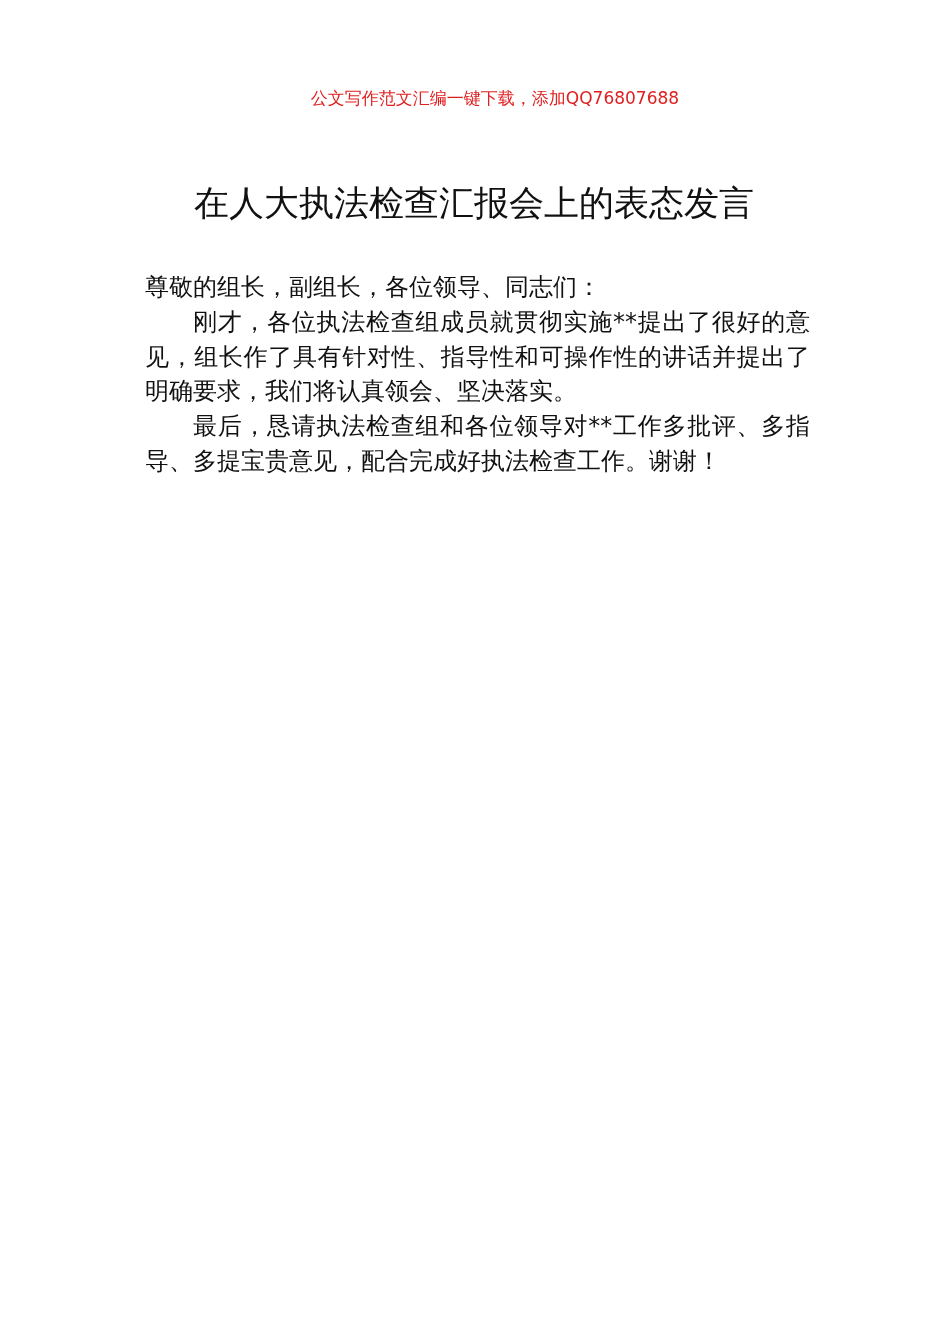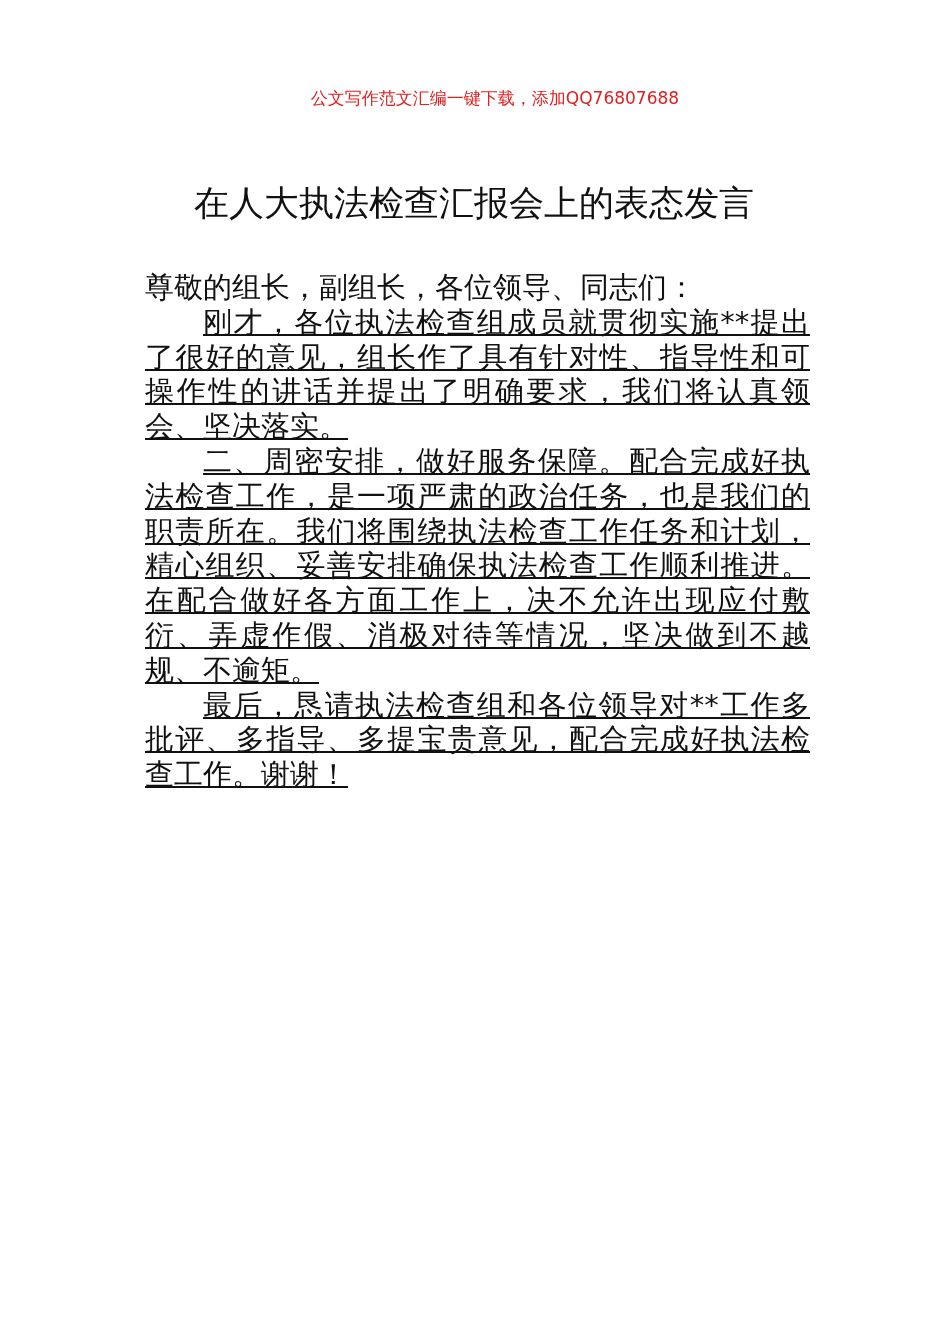--- a/index.html
+++ b/index.html
@@ -36,39 +36,37 @@
       line-height: 50px;
       color: #111111;
       letter-spacing: 0px;
       white-space: nowrap;
     }
     .body-text {
       position: absolute;
       left: 145px;
       top: 270px;
       width: 665px;
-      font-size: 29px;
+      font-size: 24px;
       line-height: 34.8px;
       color: #111111;
     }
     .para {
       margin: 0;
       text-align: justify;
       text-align-last: left;
     }
     .para.indent {
       text-indent: 2em;
-      text-decoration: underline;
     }
   </style>
 </head>
 <body>
 
 <div class="watermark">公文写作范文汇编一键下载，添加QQ76807688</div>
 
 <div class="title">在人大执法检查汇报会上的表态发言</div>
 
 <div class="body-text">
   <p class="para">尊敬的组长，副组长，各位领导、同志们：</p>
   <p class="para indent">刚才，各位执法检查组成员就贯彻实施**提出了很好的意见，组长作了具有针对性、指导性和可操作性的讲话并提出了明确要求，我们将认真领会、坚决落实。</p>
-  <p class="para indent">二、周密安排，做好服务保障。配合完成好执法检查工作，是一项严肃的政治任务，也是我们的职责所在。我们将围绕执法检查工作任务和计划，精心组织、妥善安排确保执法检查工作顺利推进。在配合做好各方面工作上，决不允许出现应付敷衍、弄虚作假、消极对待等情况，坚决做到不越规、不逾矩。</p>
   <p class="para indent">最后，恳请执法检查组和各位领导对**工作多批评、多指导、多提宝贵意见，配合完成好执法检查工作。谢谢！</p>
 </div>
 
 </body></html>

